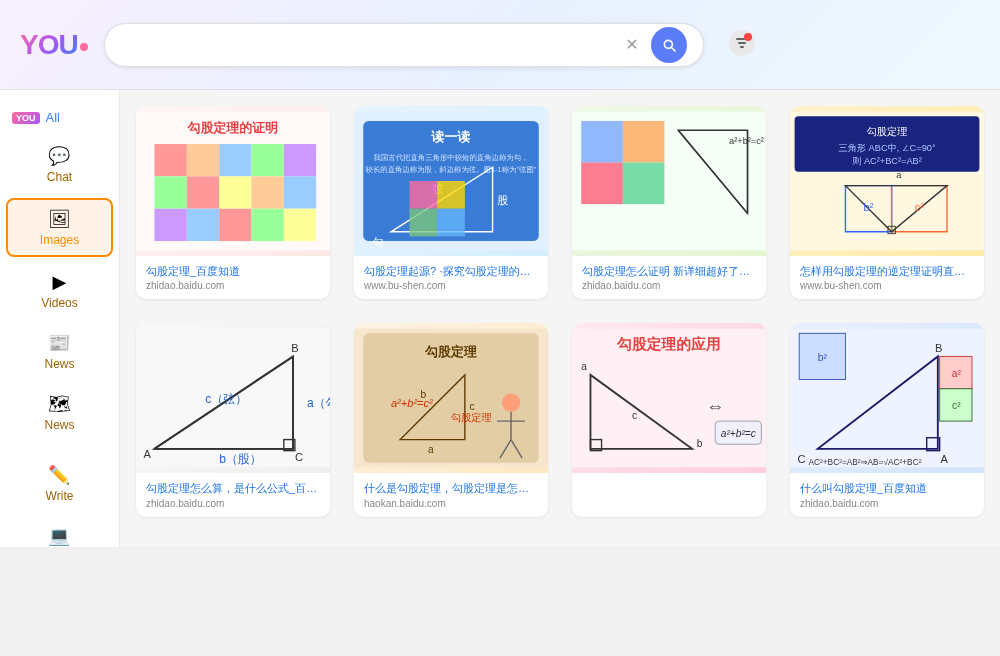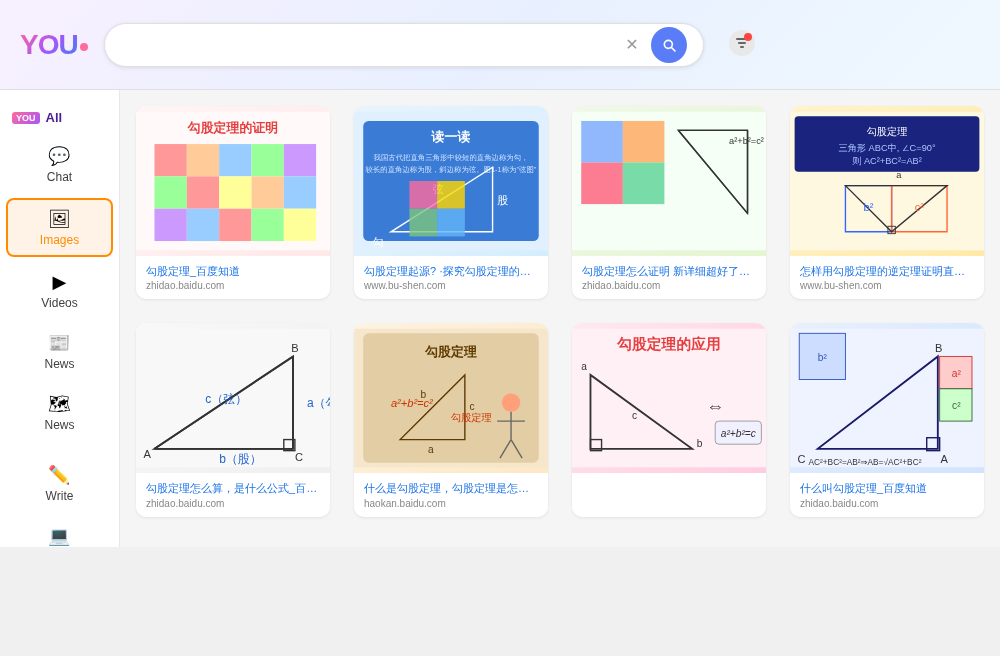--- a/index.html
+++ b/index.html
@@ -22,27 +22,27 @@
     .filter-btn { margin-left: 8px; cursor: pointer; }
 
     
     .main { display: flex; flex: 1; overflow: hidden; }
     
     
     .sidebar { width: 120px; background: white; padding: 12px 0; border-right: 1px solid #e8e8e8; display: flex; flex-direction: column; gap: 2px; overflow-y: auto; }
     .sidebar-item { display: flex; flex-direction: column; align-items: center; padding: 8px 6px; cursor: pointer; border-radius: 8px; margin: 2px 6px; gap: 3px; }
     .sidebar-item.active { background: #fff3e8; border: 2px solid #ff8c00; }
     .sidebar-item .icon { font-size: 18px; }
-    .sidebar-item .label { font-size: 12px; color: #404040; font-weight: 500; }
+    .sidebar-item .label { font-size: 12px; color: #a16207; font-weight: 500; }
     .sidebar-item.active .label { color: #ff8c00; }
     .sidebar-section { font-size: 10px; color: #999; padding: 8px 12px 4px; text-transform: uppercase; letter-spacing: 0.5px; }
     .sidebar-divider { height: 1px; background: #f0f0f0; margin: 4px 0; }
     .you-all { display: flex; align-items: center; padding: 8px 12px; gap: 6px; }
     .you-badge { font-size: 9px; font-weight: 700; color: white; background: linear-gradient(135deg, #ff6b9d, #a855f7); padding: 1px 4px; border-radius: 3px; }
-    .you-all-label { font-size: 13px; color: #4c1d95; font-weight: 700; }
+    .you-all-label { font-size: 13px; color: #3b82f6; font-weight: 400; }
 
     
     .content { flex: 1; overflow-y: auto; padding: 16px; background: #f5f5f5; }
     .image-grid { display: grid; grid-template-columns: repeat(4, 1fr); gap: 24px; }
     .image-card { background: white; border-radius: 10px; overflow: hidden; cursor: pointer; box-shadow: 0 1px 3px rgba(0,0,0,0.08); }
     .card-info { padding: 8px 10px; }
     .card-title { font-size: 11px; color: #1a73e8; font-weight: 500; line-height: 1.3; margin-bottom: 2px; overflow: hidden; text-overflow: ellipsis; white-space: nowrap; }
     .card-domain { font-size: 10px; color: #888; }
 
     

